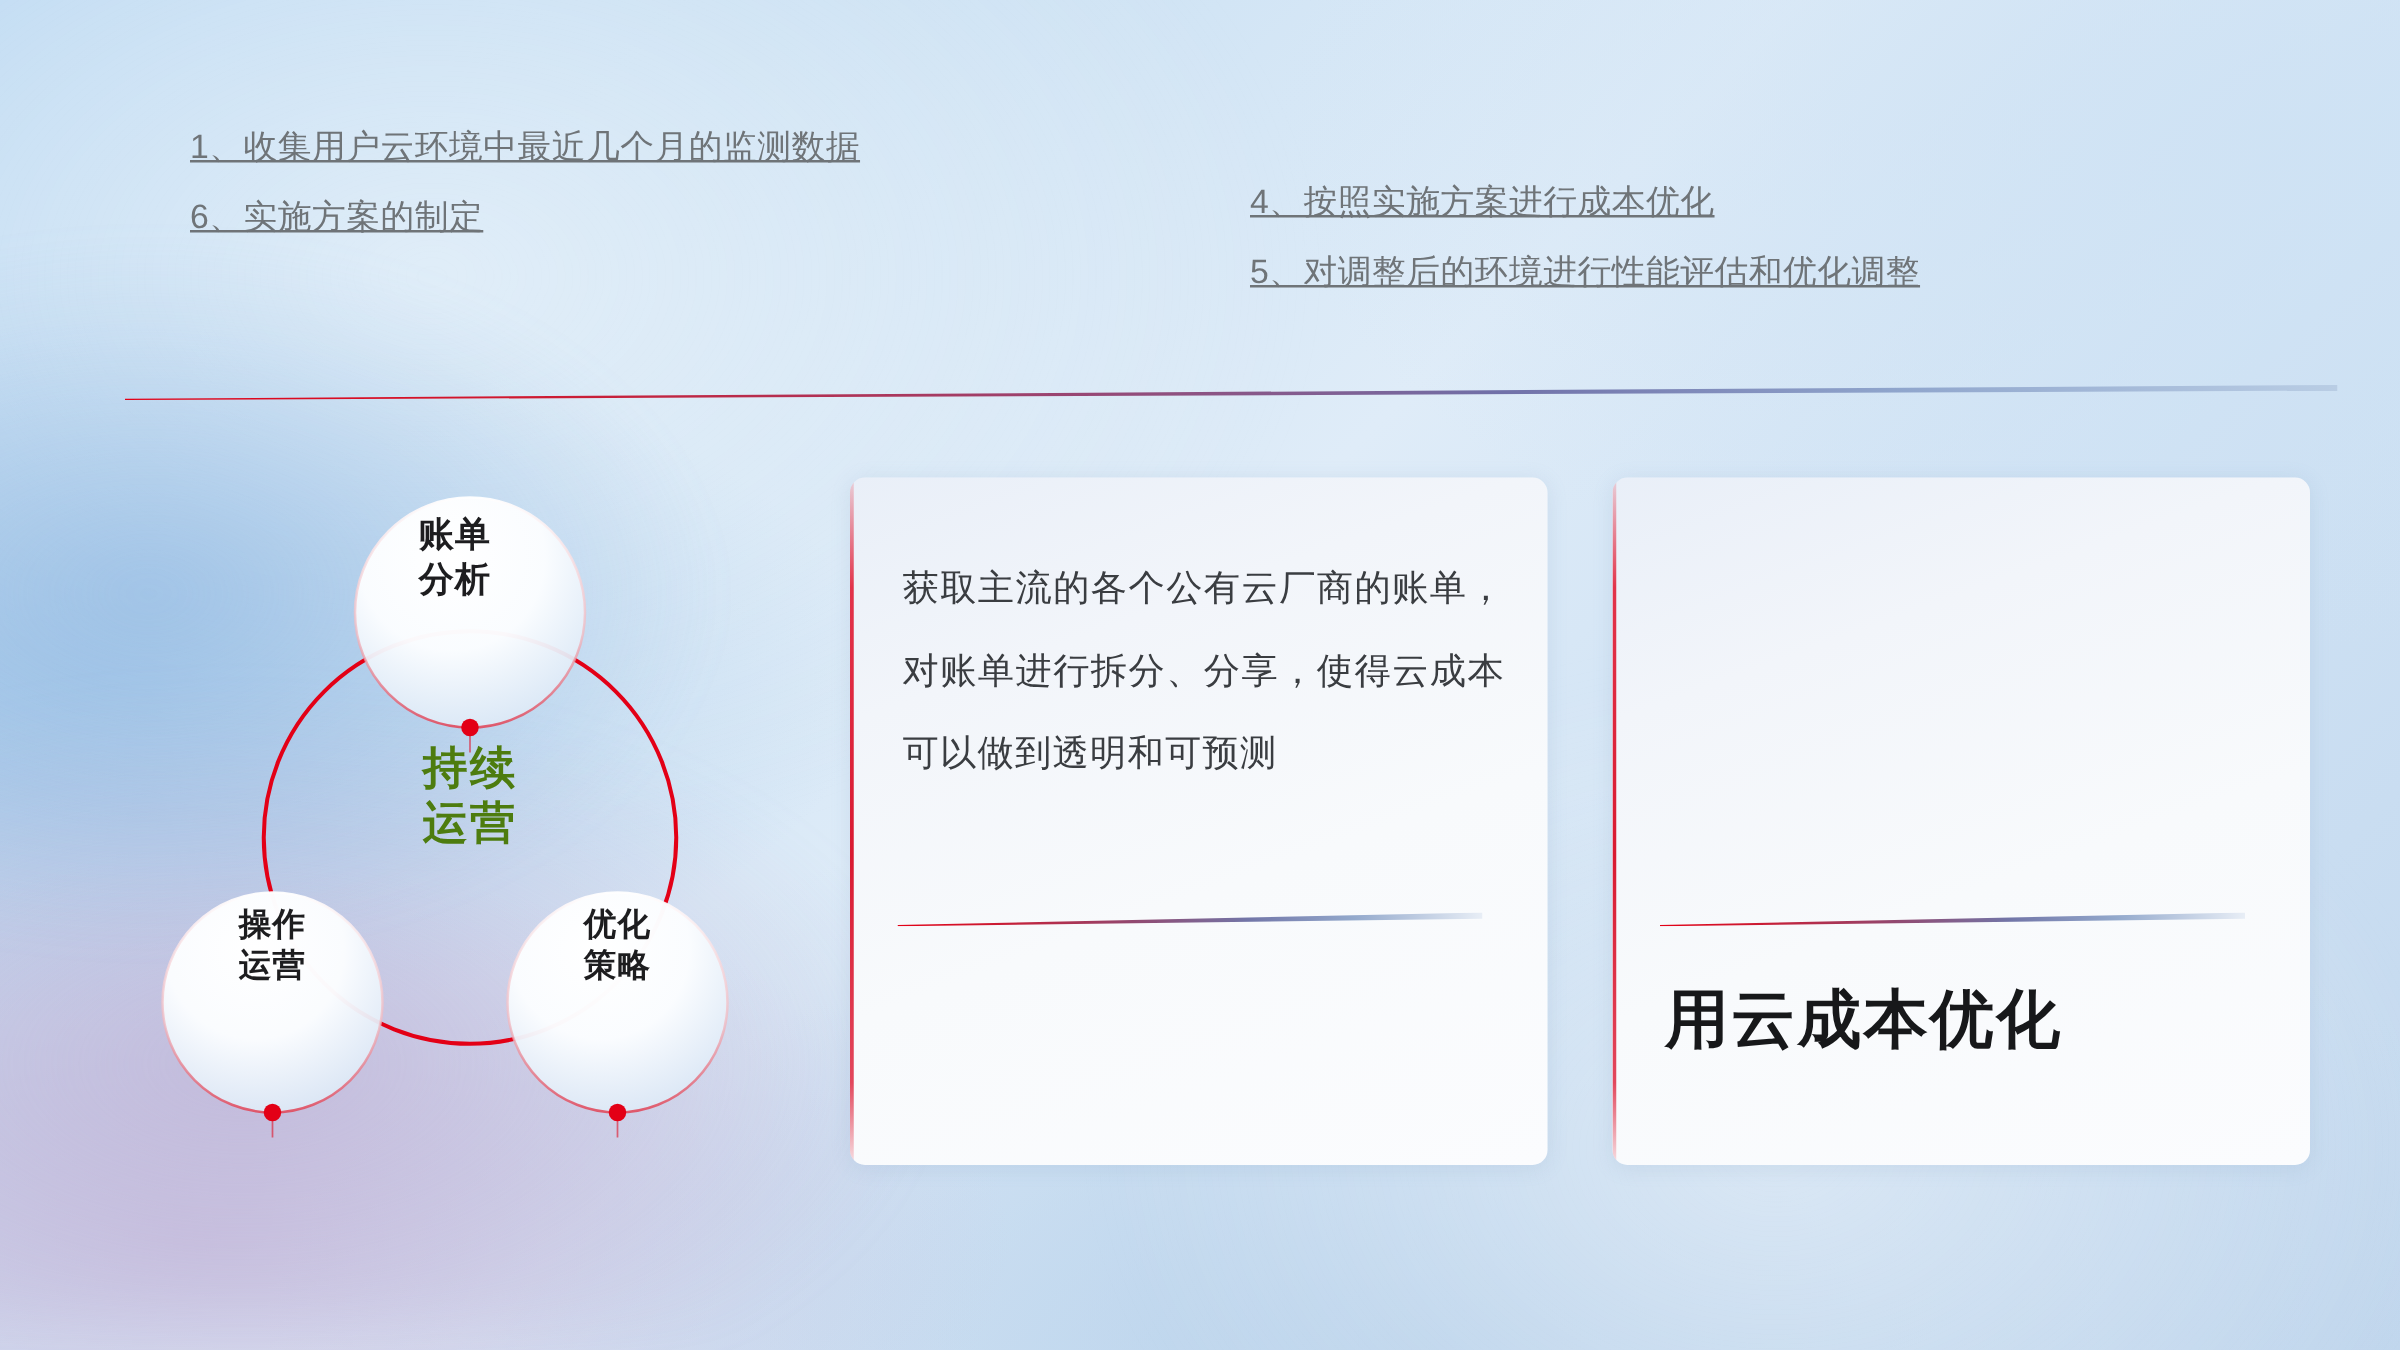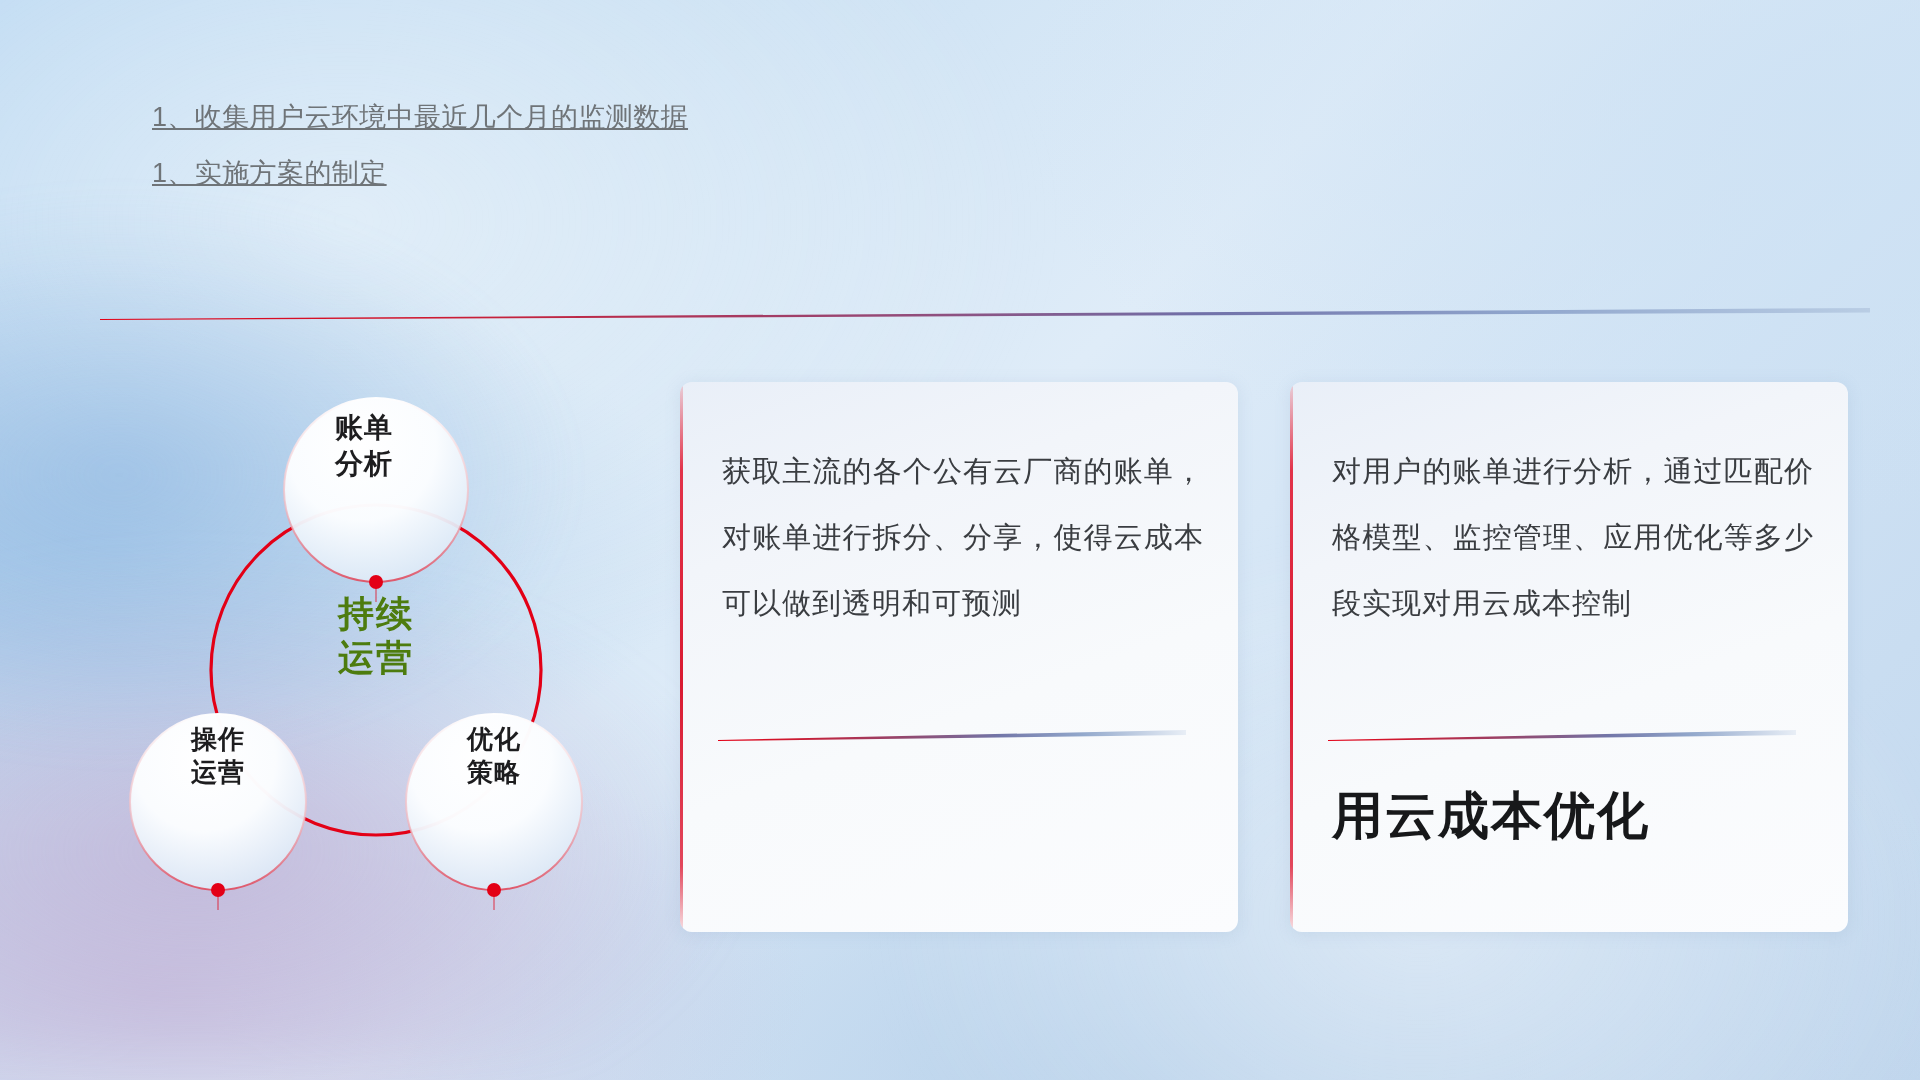--- a/index.html
+++ b/index.html
@@ -191,21 +191,25 @@
 <div class="bg-root">
   <div class="bg-sheen-a"></div>
   <div class="bg-sheen-b"></div>
   <div class="bg-tint-violet"></div>
   <div class="bg-tint-blue"></div>
 </div>
 
 <div class="steps-wrap">
   <div class="steps-col steps-col-left">
     <div class="step-line">1、收集用户云环境中最近几个月的监测数据</div>
-    <div class="step-line">1、实施方案的制定</div>
+    <div class="step-line">6、实施方案的制定</div>
+  </div>
+  <div class="steps-col steps-col-right">
+    <div class="step-line">4、按照实施方案进行成本优化</div>
+    <div class="step-line">5、对调整后的环境进行性能评估和优化调整</div>
   </div>
 </div>
 
 <div class="header-rule">
   <svg viewBox="0 0 1770 12" preserveAspectRatio="none" aria-hidden="true">
     <defs>
       <linearGradient id="ruleGrad" x1="0" y1="0" x2="1" y2="0">
         <stop offset="0%" stop-color="#e30016"></stop>
         <stop offset="18%" stop-color="#cf1930"></stop>
         <stop offset="42%" stop-color="#9a4470"></stop>
@@ -281,21 +285,20 @@
             <stop offset="78%" stop-color="#93a9cc"></stop>
             <stop offset="100%" stop-color="#e8eef6"></stop>
           </linearGradient>
         </defs>
         <polygon points="0,10 468,0 468,5 0,11" fill="url(#cardGrad1)"></polygon>
       </svg>
     </div>
   </div>
 
   <div class="card">
-    <div class="card-body">对用户的账单进行分析，通过匹配价格模型、监控管理、应用优化等多少段实现对用云成本控制</div>
     <div class="card-divider">
       <svg viewBox="0 0 468 11" preserveAspectRatio="none" aria-hidden="true">
         <defs>
           <linearGradient id="cardGrad2" x1="0" y1="0" x2="1" y2="0">
             <stop offset="0%" stop-color="#e30016"></stop>
             <stop offset="16%" stop-color="#cd1a31"></stop>
             <stop offset="40%" stop-color="#92486f"></stop>
             <stop offset="60%" stop-color="#7276a8"></stop>
             <stop offset="78%" stop-color="#93a9cc"></stop>
             <stop offset="100%" stop-color="#e8eef6"></stop>

